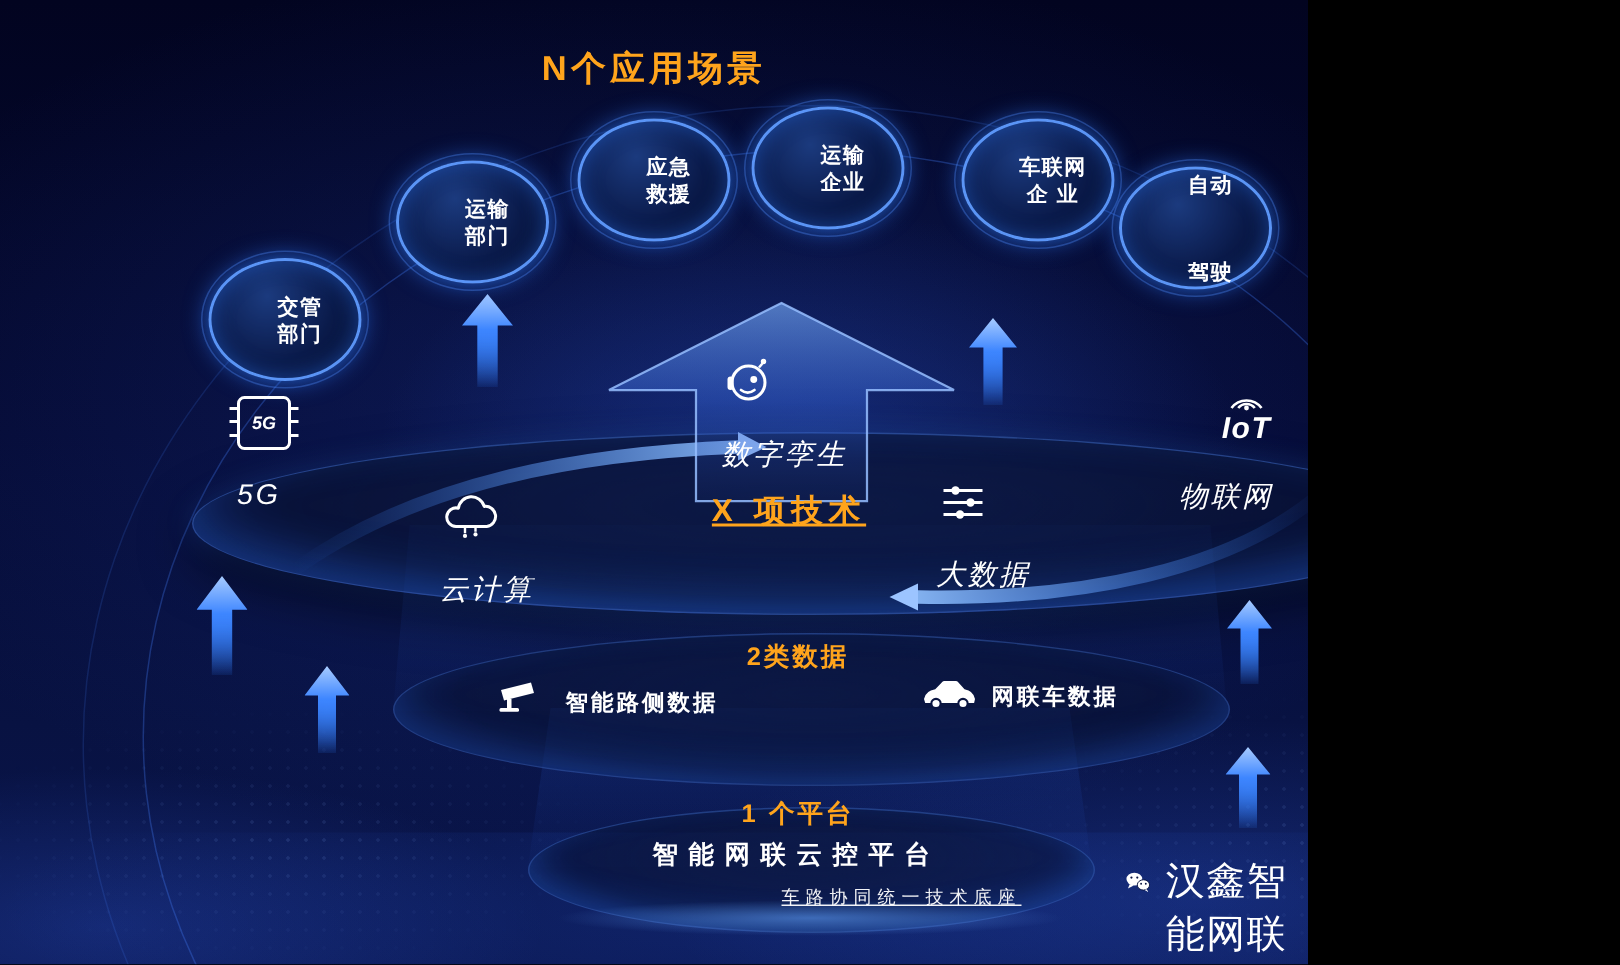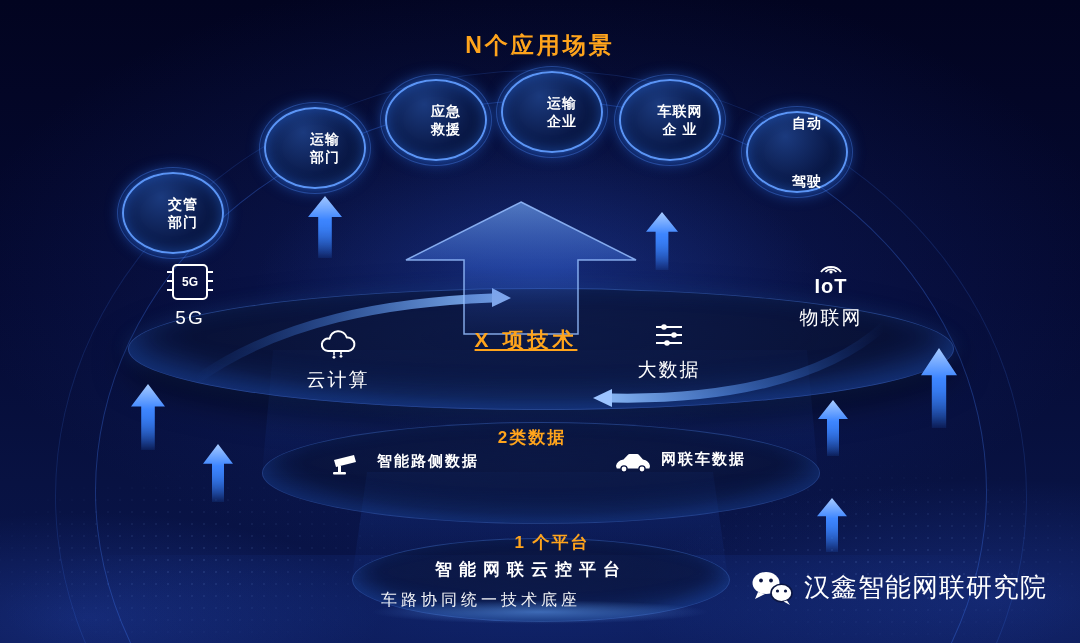--- a/index.html
+++ b/index.html
@@ -1,17 +1,17 @@
 <!DOCTYPE html>
 <html><head>
 <meta charset="utf-8">
 <style>
   html,body{margin:0;padding:0;background:#000;}
   .stage{
-    position:relative;width:1080px;height:643px;overflow:hidden;
+    position:relative;width:872px;height:643px;overflow:hidden;
     font-family:"Liberation Sans","DejaVu Sans",sans-serif;
     background:
       radial-gradient(ellipse 420px 150px at 8% 96%, rgba(60,110,255,.22), transparent 70%),
       radial-gradient(ellipse 520px 170px at 92% 93%, rgba(60,110,255,.20), transparent 70%),
       radial-gradient(ellipse 800px 420px at 50% 42%, rgba(30,60,160,.32), transparent 72%),
       linear-gradient(180deg,#020420 0%,#050a33 45%,#081242 75%,#0a164e 100%);
   }
   .abs{position:absolute;}
   
   .center-glow{left:250px;top:140px;width:580px;height:310px;
@@ -59,29 +59,29 @@
     color:#fff;font-weight:700;font-size:14px;line-height:1.3;letter-spacing:1px;
     display:flex;flex-direction:column;align-items:center;justify-content:center;text-align:center;padding-left:20px;}
   .node::after{content:"";position:absolute;inset:-7px;border-radius:50%;
     border:1px solid rgba(80,140,255,.35);}
   
   .main-title{left:0;right:0;top:30px;text-align:center;color:#ffa41c;
     font-size:23px;font-weight:800;letter-spacing:3px;}
   .orange-h{color:#ffa41c;font-weight:800;text-align:center;}
   .x-tech{left:426px;top:326px;width:200px;font-size:21px;letter-spacing:4px;text-decoration:underline;}
   .h-data{left:432px;top:426px;width:200px;font-size:17px;letter-spacing:2px;}
-  .h-platform{left:452px;top:531px;width:200px;font-size:17px;letter-spacing:2px;}
-  .tech-item{position:absolute;display:flex;flex-direction:column;align-items:center;gap:7px;color:#fff;}
+  .h-platform{left:432px;top:531px;width:200px;font-size:17px;letter-spacing:2px;}
+  .tech-item{position:absolute;display:flex;flex-direction:column;gap:20px;color:#fff;font-style:italic;}
   .tech-label{font-size:19px;letter-spacing:2px;white-space:nowrap;}
-  .data-item{position:absolute;display:flex;align-items:flex-start;gap:9px;color:#fff;
+  .data-item{position:absolute;display:flex;align-items:flex-end;gap:9px;color:#fff;
     font-weight:700;font-size:15px;letter-spacing:2px;white-space:nowrap;}
   .platform-name{left:331px;top:558px;width:400px;text-align:center;color:#fff;
     font-weight:700;font-size:17px;letter-spacing:7px;white-space:nowrap;}
-  .platform-sub{left:381px;top:590px;width:300px;text-align:left;color:rgba(255,255,255,.95);
-    font-size:16px;letter-spacing:4px;white-space:nowrap;}
+  .platform-sub{left:381px;top:590px;width:300px;text-align:right;color:rgba(255,255,255,.95);
+    font-size:12px;letter-spacing:4px;white-space:nowrap;text-decoration:underline;}
   
   .chip-icon{position:relative;width:32px;height:32px;border:2px solid #fff;border-radius:5px;
     display:flex;align-items:center;justify-content:center;font-size:12px;font-weight:700;color:#fff;}
   .chip-icon::before,.chip-icon::after{content:"";position:absolute;top:5px;bottom:5px;width:5px;
     background:repeating-linear-gradient(180deg,#fff 0 2px,transparent 2px 9px);}
   .chip-icon::before{left:-7px;}
   .chip-icon::after{right:-7px;}
   .iot-icon{display:flex;flex-direction:column;align-items:center;gap:1px;color:#fff;}
   .iot-text{font-size:20px;font-weight:700;letter-spacing:1px;}
   
@@ -137,52 +137,63 @@
   <div class="up-arrow" style="left:308px;top:196px;width:34px;height:62px;"></div>
   <div class="up-arrow" style="left:646px;top:212px;width:32px;height:58px;"></div>
   <div class="up-arrow" style="left:131px;top:384px;width:34px;height:66px;"></div>
   <div class="up-arrow" style="left:203px;top:444px;width:30px;height:58px;"></div>
   <div class="up-arrow" style="left:921px;top:348px;width:36px;height:80px;"></div>
   <div class="up-arrow" style="left:818px;top:400px;width:30px;height:56px;"></div>
   <div class="up-arrow" style="left:817px;top:498px;width:30px;height:54px;"></div>
 
   <div class="abs main-title">N个应用场景</div>
 
-  <div class="node" style="left:122px;top:172px;">
+  <div class="node" style="left:139px;top:172px;">
     <span>交管</span>
     <span>部门</span>
   </div>
   <div class="node" style="left:264px;top:107px;">
     <span>运输</span>
     <span>部门</span>
   </div>
   <div class="node" style="left:385px;top:79px;">
     <span>应急</span>
     <span>救援</span>
   </div>
   <div class="node" style="left:501px;top:71px;">
     <span>运输</span>
     <span>企业</span>
   </div>
-  <div class="node" style="left:619px;top:79px;">
+  <div class="node" style="left:641px;top:79px;">
     <span>车联网</span>
     <span>企 业</span>
   </div>
   <div class="node" style="left:746px;top:111px;gap:40px;">
     <span>自动</span>
     <span>驾驶</span>
   </div>
 
   <div class="tech-item" style="left:158px;top:264px;width:64px;">
     <div class="chip-icon">
       <span>5G</span>
     </div>
     <span class="tech-label">5G</span>
   </div>
 
+  <div class="tech-item" style="left:481px;top:236px;width:90px;">
+    <svg width="36" height="34" viewBox="0 0 36 34">
+      <circle cx="18" cy="19" r="11" fill="none" stroke="#fff" stroke-width="2"></circle>
+      <circle cx="28" cy="5" r="1.8" fill="#fff"></circle>
+      <line x1="25" y1="9" x2="27.2" y2="6.4" stroke="#fff" stroke-width="1.6"></line>
+      <circle cx="21.5" cy="17" r="2.3" fill="#fff"></circle>
+      <path d="M13 24 q4.5 3.5 9 0" fill="none" stroke="#fff" stroke-width="1.8" stroke-linecap="round"></path>
+      <rect x="4" y="15" width="4" height="9" rx="2" fill="#fff"></rect>
+    </svg>
+    <span class="tech-label">数字孪生</span>
+  </div>
 
   <div class="tech-item" style="left:293px;top:328px;width:90px;">
     <svg width="42" height="32" viewBox="0 0 42 32">
       <path d="M11 23 a6.2 6.2 0 1 1 1.6-12.2 A8.8 8.8 0 0 1 29.8 9.6 A5.8 5.8 0 0 1 31.5 23 Z" fill="none" stroke="#fff" stroke-width="2" stroke-linejoin="round"></path>
       <line x1="17" y1="23" x2="17" y2="27.5" stroke="#fff" stroke-width="1.6"></line>
       <circle cx="17" cy="29.3" r="1.4" fill="#fff"></circle>
       <line x1="24" y1="23" x2="24" y2="26.5" stroke="#fff" stroke-width="1.6"></line>
       <circle cx="24" cy="28.3" r="1.4" fill="#fff"></circle>
     </svg>
     <span class="tech-label">云计算</span>

